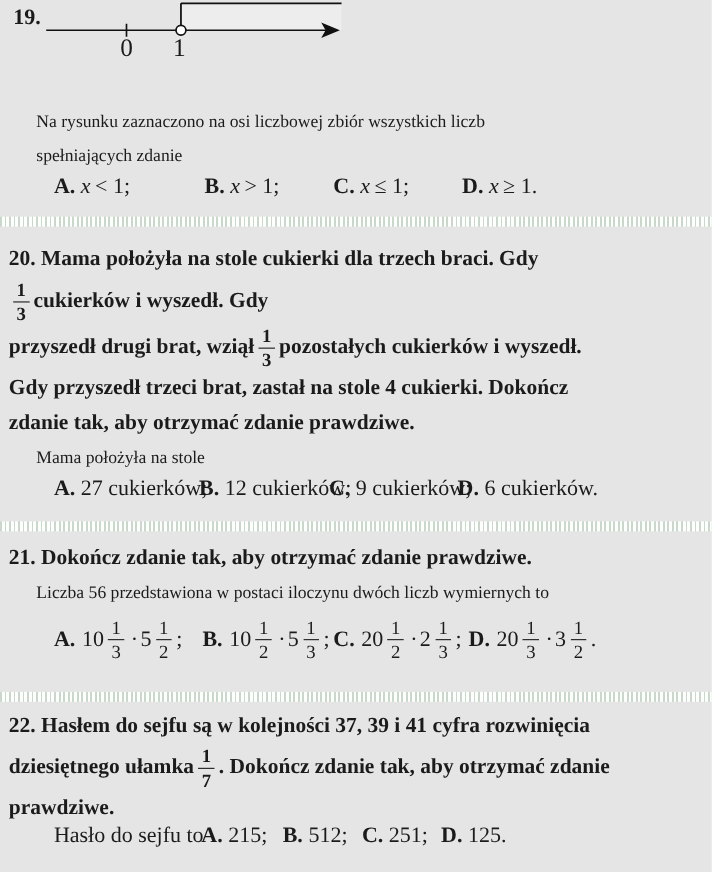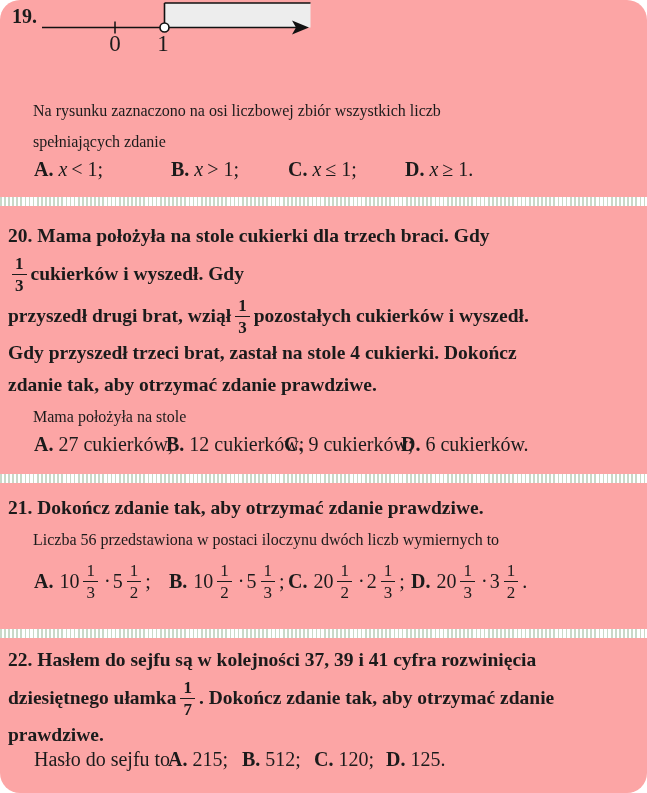--- a/index.html
+++ b/index.html
@@ -1,30 +1,30 @@
 <!DOCTYPE html>
 <html><head>
 <meta charset="utf-8">
 <style>
   html,body{margin:0;padding:0;}
   body{
     width:647px;height:793px;background:#ffffff;
     font-family:"Liberation Serif","DejaVu Serif",serif;
     color:#1b1b1b;
   }
-  #page{position:relative;width:647px;height:793px;overflow:hidden;background:#fca5a5;border-radius:20px;}
+  #page{position:relative;width:647px;height:793px;overflow:hidden;background:#e5e5e5;}
   .abs{position:absolute;white-space:nowrap;}
   .bold{font-weight:bold;font-size:19.5px;line-height:26px;}
   .reg{font-weight:normal;font-size:16px;line-height:26px;}
   .qnum{font-weight:bold;font-size:20px;}
   .fracline{display:flex;align-items:center;}
   .frac{display:inline-flex;flex-direction:column;align-items:center;line-height:1;margin:0 4px;vertical-align:middle;}
   .frac .num{display:block;font-size:17px;padding:0 3px 2px 3px;line-height:1;}
   .frac .den{display:block;font-size:17px;border-top:1.5px solid #1b1b1b;padding:2px 3px 0 3px;line-height:1;}
-  .optrow{position:absolute;left:1px;top:0;width:555px;}
+  .optrow{position:absolute;left:16px;top:0;width:555px;}
   .opt{position:absolute;white-space:nowrap;font-size:20px;}
   .opt .lbl{font-weight:bold;margin-right:5px;}
   .opt i{font-style:italic;margin-right:4px;}
   .opt-flex{position:absolute;display:flex;align-items:center;white-space:nowrap;font-size:20px;}
   .opt-flex .lbl{font-weight:bold;margin-right:6px;}
   .divider{position:absolute;left:0;width:647px;height:9px;
     background:repeating-linear-gradient(to right,#c9d9c9 0px,#c9d9c9 1.7px,#ffffff 1.7px,#ffffff 4.1px);}
   .dotop{margin:0 2px;}
   svg text{font-family:"Liberation Serif","DejaVu Serif",serif;}
 </style>
@@ -164,17 +164,17 @@
         <span class="den">7</span>
       </span>
     <span>. Dokończ zdanie tak, aby otrzymać zdanie</span>
   </div>
   <div class="abs bold" style="left:8px;top:722px;">prawdziwe.</div>
 
   <div class="optrow" style="top:748px;height:26px;">
     <span class="opt" style="left:33px;">Hasło do sejfu to</span>
     <span class="opt" style="left:167px;"><span class="lbl">A.</span><span>215;</span></span>
     <span class="opt" style="left:241px;"><span class="lbl">B.</span><span>512;</span></span>
-    <span class="opt" style="left:313px;"><span class="lbl">C.</span><span>120;</span></span>
+    <span class="opt" style="left:313px;"><span class="lbl">C.</span><span>251;</span></span>
     <span class="opt" style="left:385px;"><span class="lbl">D.</span><span>125.</span></span>
   </div>
 
 </div>
 
 </body></html>

